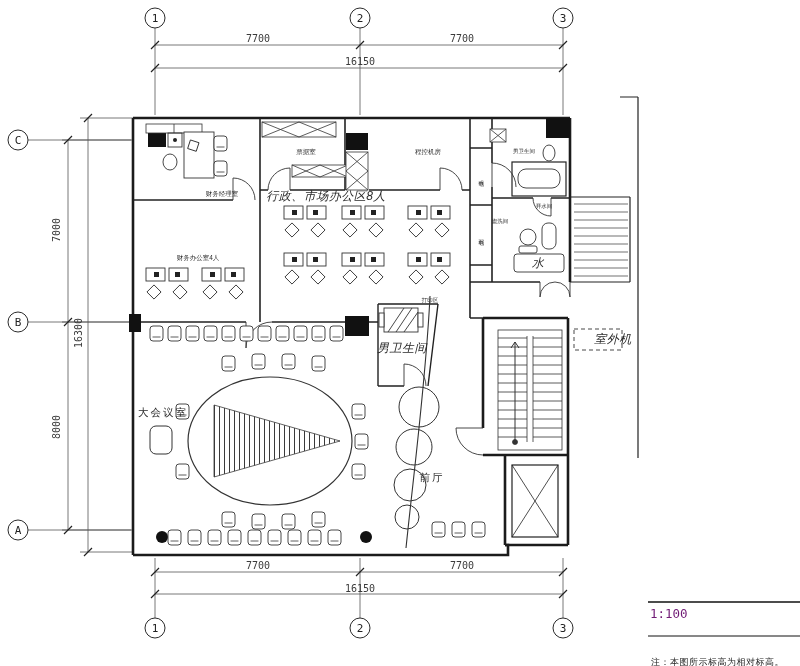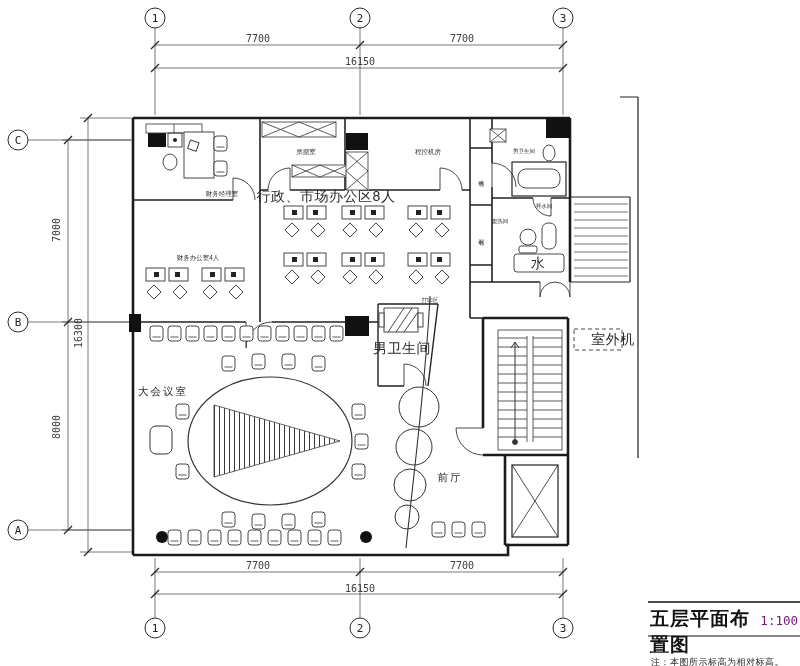--- a/index.html
+++ b/index.html
@@ -2,21 +2,21 @@
 <html><head>
 <meta charset="utf-8">
 <style>
   html,body{margin:0;padding:0;background:#fff;}
   #canvas{position:relative;width:800px;height:666px;background:#ffffff;overflow:hidden;
           font-family:"Liberation Sans",sans-serif;color:#1c1c1c;}
   svg{position:absolute;left:0;top:0;}
   .lbl{position:absolute;transform:translate(-50%,-50%);white-space:nowrap;
        font-size:8px;line-height:1;color:#2a2a2a;letter-spacing:0.5px;}
   .lbl.big{font-size:10.5px;letter-spacing:2px;}
-  .lbl.med{font-size:14px;}
+  .lbl.med{font-size:12px;font-style:italic;}
   .lbl.sm{font-size:6.5px;letter-spacing:0;}
   .lbl.xs{font-size:5.5px;letter-spacing:0;}
   .vert{writing-mode:vertical-rl;text-orientation:upright;letter-spacing:1px;}
   .dim{position:absolute;transform:translate(-50%,-50%);
        font-family:"DejaVu Sans Mono",monospace;font-size:10px;color:#3b3b3b;white-space:nowrap;}
   .dim.rot{transform:translate(-50%,-50%) rotate(-90deg);}
   .bubble{position:absolute;width:19px;height:19px;border:1.2px solid #2b2b2b;border-radius:50%;
           background:#fff;display:flex;align-items:center;justify-content:center;
           font-size:11px;color:#222;transform:translate(-50%,-50%);
           font-family:"DejaVu Sans Mono",monospace;}
@@ -286,29 +286,28 @@
 <div class="dim rot" style="left:78px;top:333px">16300</div>
 <div class="dim rot" style="left:56px;top:427px">8000</div>
 
 <div class="lbl sm" style="left:222px;top:194px">财务经理室</div>
 <div class="lbl sm" style="left:198px;top:258px">财务办公室4人</div>
 <div class="lbl sm" style="left:306px;top:152px">票据室</div>
 <div class="lbl sm" style="left:428px;top:152px">程控机房</div>
 <div class="lbl med" style="left:326px;top:196px">行政、市场办公区8人</div>
 <div class="lbl med" style="left:402px;top:348px">男卫生间</div>
 <div class="lbl xs" style="left:430px;top:301px">打印区</div>
-<div class="lbl big" style="left:163px;top:391px">大会议室</div>
-<div class="lbl big" style="left:450px;top:477px">前厅</div>
+<div class="lbl big" style="left:163px;top:412px">大会议室</div>
+<div class="lbl big" style="left:432px;top:477px">前厅</div>
 <div class="lbl xs" style="left:524px;top:152px">男卫生间</div>
 <div class="lbl xs vert" style="left:481px;top:176px">强电</div>
 <div class="lbl xs vert" style="left:481px;top:235px">弱电</div>
 <div class="lbl xs" style="left:500px;top:222px">盥洗间</div>
 <div class="lbl xs" style="left:544px;top:207px">开水间</div>
 <div class="lbl med" style="left:538px;top:263px">水</div>
 <div class="lbl med" style="left:613px;top:339px">室外机</div>
 
 <div id="titleblock">
-  <span id="tb-title">五层平面布置图</span>
   <span id="tb-scale">1:100</span>
 </div>
 <div id="tb-note">注：本图所示标高为相对标高。</div>
 
 </div>
 
 </body></html>

